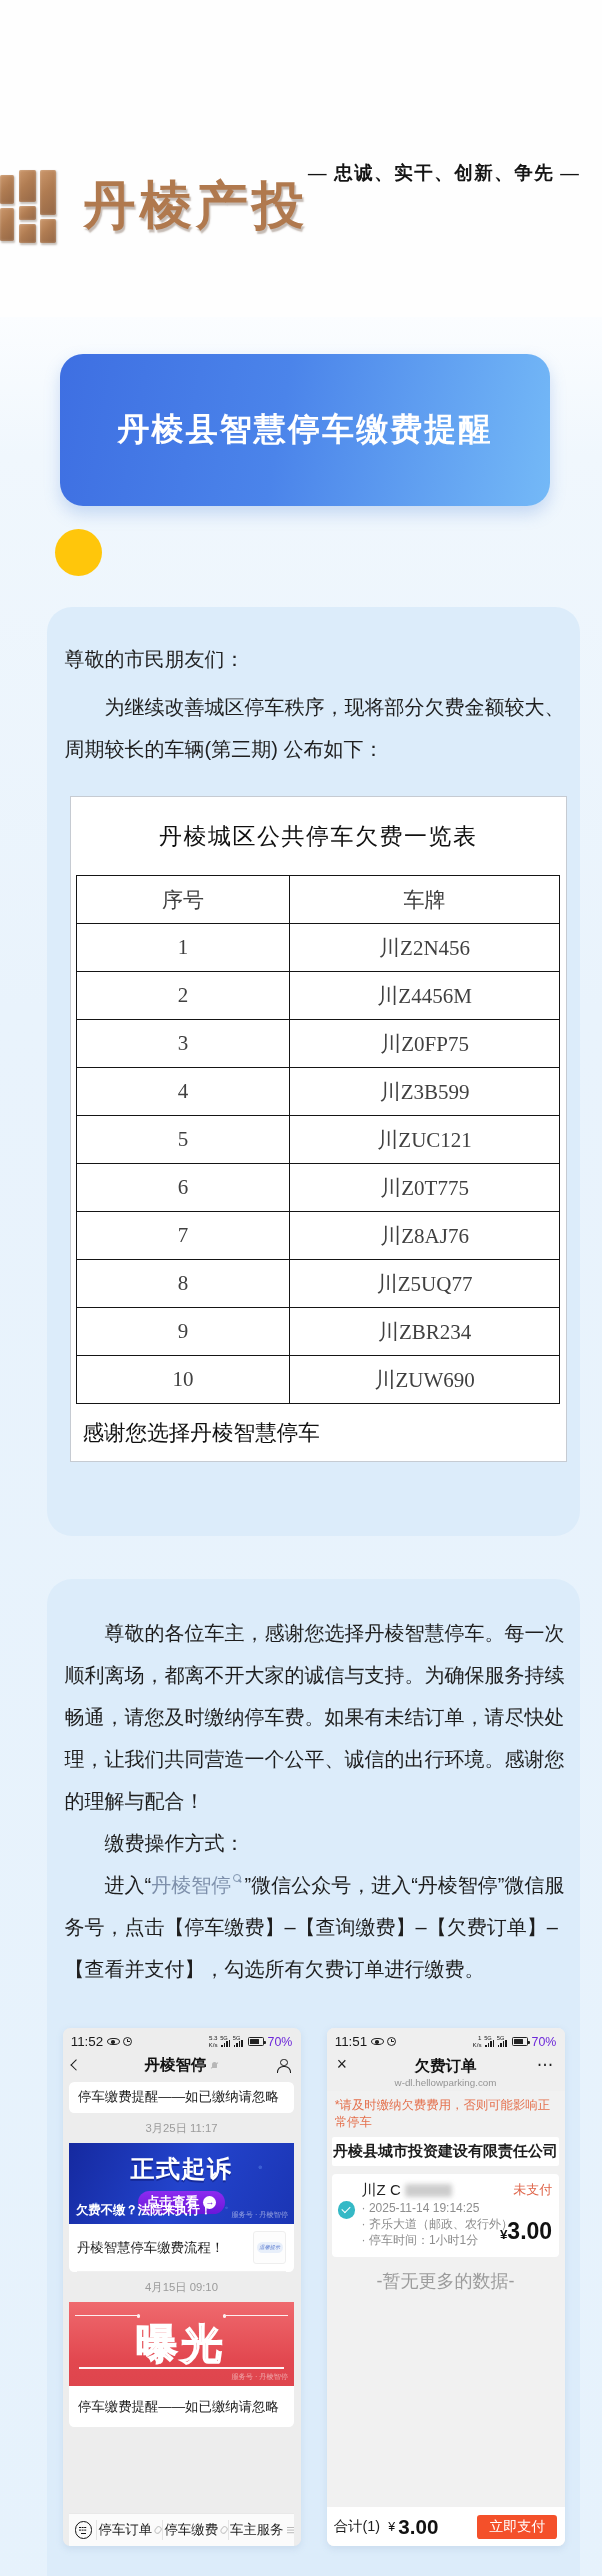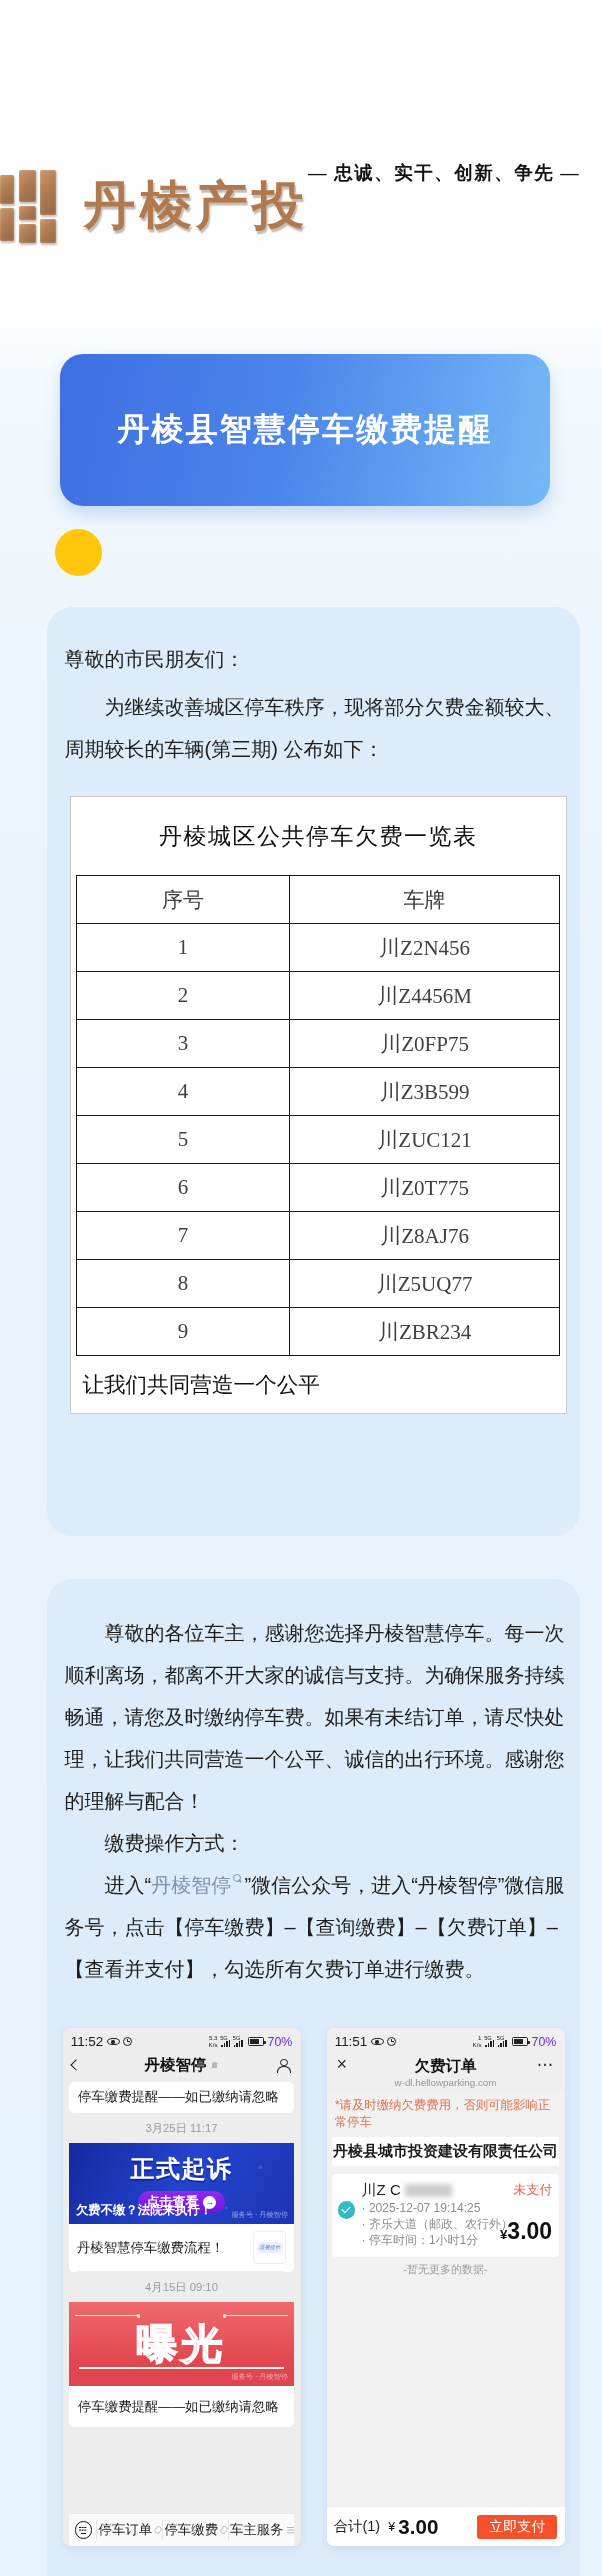--- a/index.html
+++ b/index.html
@@ -177,21 +177,21 @@
   .o-amount .val { font-size:23px; font-weight:700; }
   .o-row { display:flex; }
   .o-check { width:17.5px; height:17.5px; border-radius:50%; background:#35b9c6; margin-top:20.6px; position:relative; flex:0 0 auto; }
   .o-check::after { content:""; position:absolute; left:4.6px; top:4.1px; width:7.2px; height:4.1px;
       border-left:1.5px solid #fff; border-bottom:1.5px solid #fff; transform:rotate(-45deg); }
   .o-body { margin-left:6.2px; }
   .o-plate { font-size:15px; color:#222; display:flex; align-items:center; }
   .blur-chip { display:inline-block; width:47px; height:13.4px; background:#c4c4c4; border-radius:2.1px;
       margin-left:4.1px; filter:blur(2.6px); opacity:.85; }
   .o-line { font-size:12px; color:#8d8d8d; line-height:16px; }
-  .r-empty { margin-top:5px; text-align:center; font-size:11px; color:#9c9c9c; }
+  .r-empty { margin-top:12px; text-align:center; font-size:18px; color:#9c9c9c; }
   .r-footer { margin-top:auto; height:39px; background:#fff; display:flex; align-items:center; padding:0 7.2px; flex:0 0 auto; }
   .rf-label { font-size:14.4px; color:#1d1d1d; }
   .rf-cy { font-size:12.4px; color:#111; margin-left:8.2px; }
   .rf-val { font-size:20.6px; font-weight:700; color:#111; margin-left:3.1px; }
   .pay-btn { margin-left:auto; width:80px; height:24px; background:#f4502a; border-radius:3.1px;
       color:#fff; font-size:14px; display:flex; align-items:center; justify-content:center; }
 </style>
 </head>
 <body>
 
@@ -264,23 +264,27 @@
                 <td>川Z8AJ76</td>
               </tr>
             <tr>
                 <td>8</td>
                 <td>川Z5UQ77</td>
               </tr>
             <tr>
                 <td>9</td>
                 <td>川ZBR234</td>
               </tr>
+            <tr>
+                <td>10</td>
+                <td>川ZUW690</td>
+              </tr>
           </tbody>
         </table>
-        <div class="tb-foot">让我们共同营造一个公平</div>
+        <div class="tb-foot">感谢您选择丹棱智慧停车</div>
       </div>
     </div>
 
     <div class="card card2">
       <div class="para" style="margin-top:33px;">尊敬的各位车主，感谢您选择丹棱智慧停车。每一次顺利离场，都离不开大家的诚信与支持。为确保服务持续畅通，请您及时缴纳停车费。如果有未结订单，请尽快处理，让我们共同营造一个公平、诚信的出行环境。感谢您的理解与配合！</div>
       <div class="para" style="margin-top:0;">缴费操作方式：</div>
       <div class="para" style="margin-top:0;"><span>进入“</span><span class="ins-link">丹棱智停</span><span class="mag-icon"></span><span>”微信公众号，进入“丹棱智停”微信服务号，点击【停车缴费】–【查询缴费】–【欠费订单】–【查看并支付】，勾选所有欠费订单进行缴费。</span></div>
 
       <div class="phones">
 
@@ -411,21 +415,21 @@
             <div class="company">丹棱县城市投资建设有限责任公司</div>
             <div class="order">
               <span class="o-status">未支付</span>
               <div class="o-row">
                 <span class="o-check"></span>
                 <div class="o-body">
                   <div class="o-plate">
                       <span>川Z C</span>
                       <span class="blur-chip"></span>
                     </div>
-                  <div class="o-line">· 2025-12-07 19:14:25</div>
+                  <div class="o-line">· 2025-11-14 19:14:25</div>
                   <div class="o-line">· 齐乐大道（邮政、农行外）</div>
                   <div class="o-line">· 停车时间：1小时1分</div>
                 </div>
               </div>
               <div class="o-amount"><span class="cy">¥</span><span class="val">3.00</span></div>
             </div>
             <div class="r-empty">-暂无更多的数据-</div>
             <div class="r-footer">
               <span class="rf-label">合计(1)</span>
               <span class="rf-cy">¥</span>

